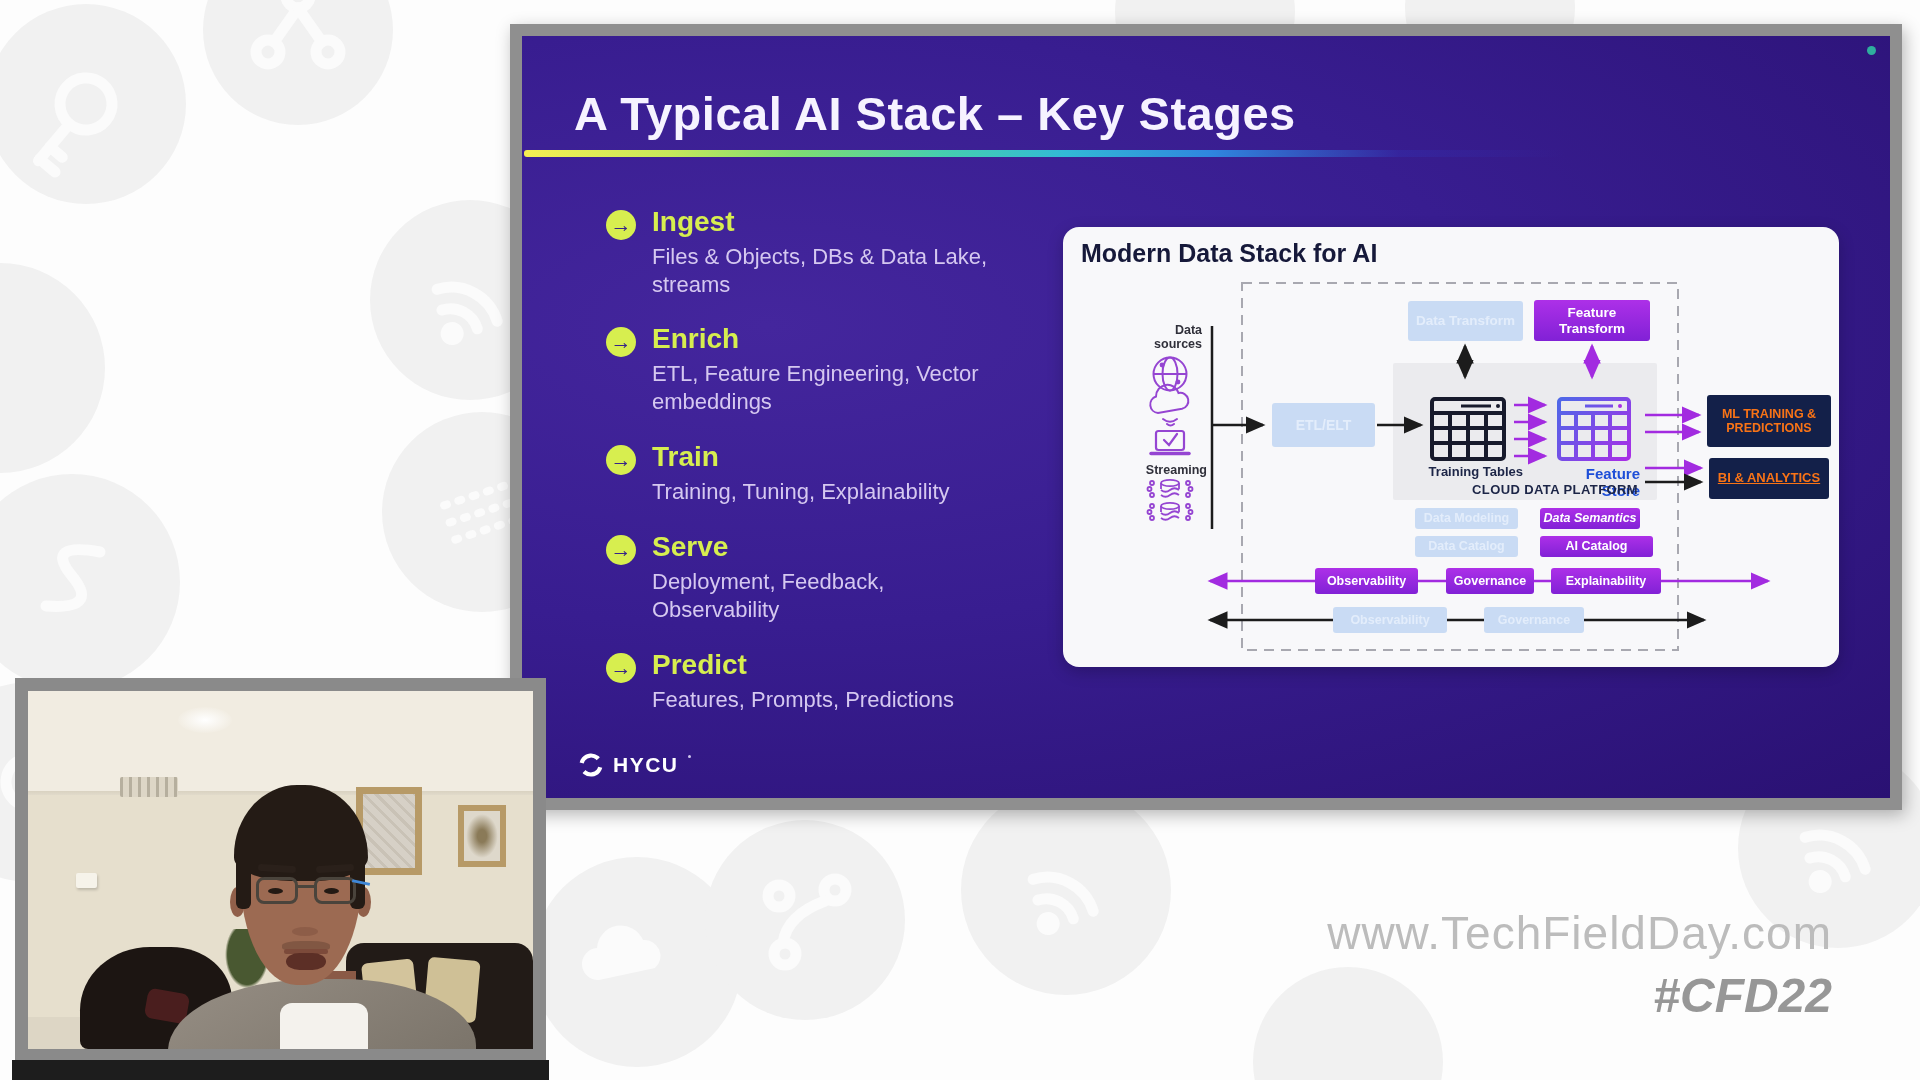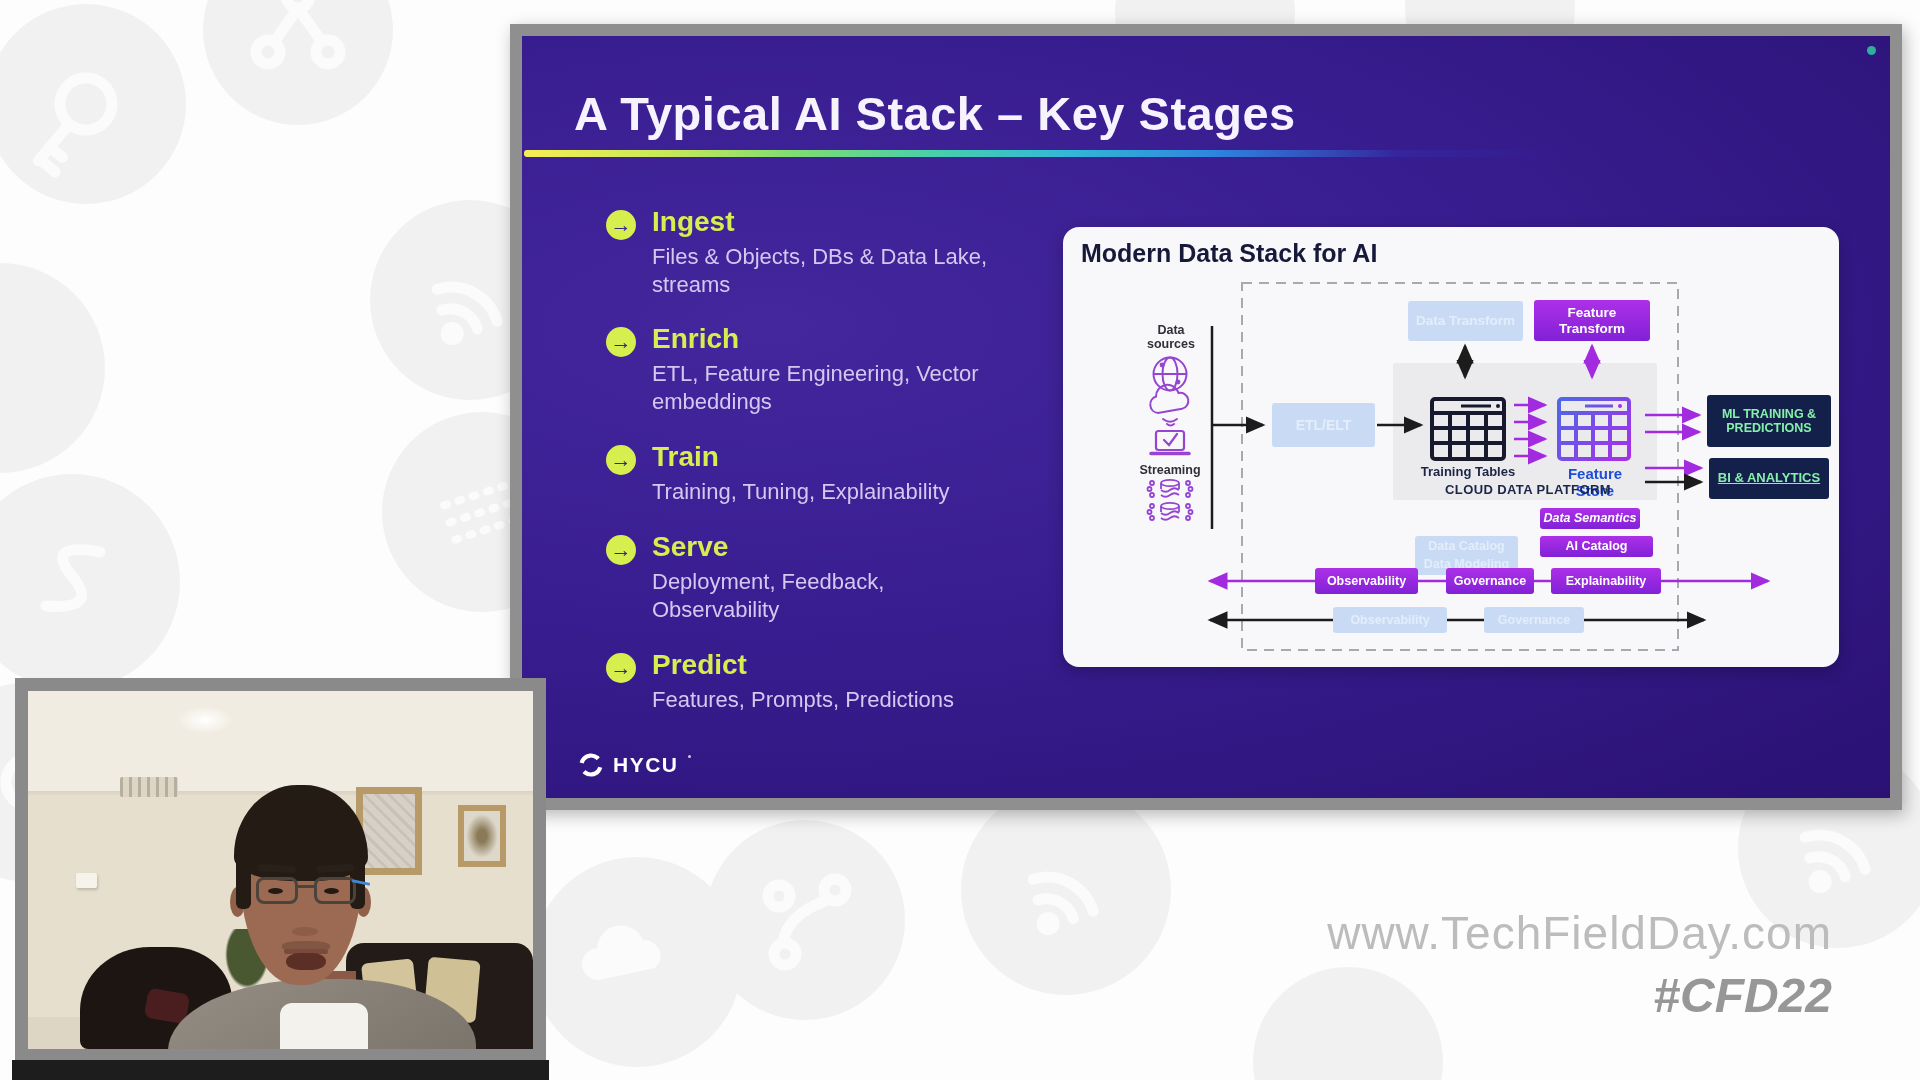--- a/index.html
+++ b/index.html
@@ -35,22 +35,22 @@
   
   #diagram-panel{left:541px;top:191px;width:776px;height:440px;background:#f8f8fa;
     border-radius:16px;box-shadow:0 5px 16px rgba(0,0,0,.22);}
   #diagram-title{left:18px;top:12px;font-size:25px;font-weight:800;color:#16193a;}
   #diagram-svg{left:0;top:0;width:776px;height:440px;}
 
   .dbox{position:absolute;display:flex;align-items:center;justify-content:center;
     text-align:center;font-weight:bold;border-radius:3px;line-height:1.15;}
   .blue{background:#c9dbf4;color:#e3edfb;}
   .purp{background:linear-gradient(180deg,#ad30e8,#8121d6);color:#fff;}
-  .navy{background:#132049;color:#86efac;}
-  .dlabel{position:absolute;font-weight:bold;text-align:center;line-height:1.15;}
+  .navy{background:#132049;color:#f97316;}
+  .dlabel{position:absolute;font-weight:bold;text-align:right;line-height:1.15;}
 
   
   #webcam{left:15px;top:678px;width:531px;height:384px;border:13px solid #8a8a8a;
     box-sizing:border-box;background:#e9e3d6;overflow:hidden;}
   #webcam .abs{position:absolute;}
   #wc-ceiling{left:0;top:0;width:505px;height:104px;background:#f1ece1;}
   #wc-light{left:150px;top:16px;width:54px;height:26px;border-radius:50%;
     background:radial-gradient(#ffffff,#f1ece1 75%);}
   #wc-soffit{left:0;top:100px;width:505px;height:9px;background:linear-gradient(#d9d2c1,#ebe5d6);}
   #wc-wall{left:0;top:104px;width:505px;height:230px;background:#e6dfcd;}
@@ -355,21 +355,21 @@
         <div class="dbox blue" style="left:345px;top:74px;width:115px;height:40px;font-size:13.5px;">Data Transform</div>
         <div class="dbox purp" style="left:471px;top:73px;width:116px;height:41px;font-size:13.5px;padding:0 14px;box-sizing:border-box;">Feature Transform</div>
 
         <div class="dlabel" style="left:350px;top:238px;width:110px;font-size:13px;color:#1c2547;">Training Tables</div>
         <div class="dlabel" style="left:487px;top:238px;width:90px;font-size:15px;color:#1d4ed8;">Feature Store</div>
         <div class="dlabel" style="left:355px;top:256px;width:220px;font-size:13px;color:#1c2547;letter-spacing:.4px;">CLOUD DATA PLATFORM</div>
 
         <div class="dbox navy" style="left:644px;top:168px;width:124px;height:52px;font-size:12.5px;padding:0 10px;box-sizing:border-box;">ML TRAINING &amp; PREDICTIONS</div>
         <div class="dbox navy" style="left:646px;top:231px;width:120px;height:41px;font-size:13px;text-decoration:underline;">BI &amp; ANALYTICS</div>
 
-        <div class="dbox blue" style="left:352px;top:281px;width:103px;height:21px;font-size:12.5px;margin-top:46px;">Data Modeling</div>
+        <div class="dbox blue" style="left:352px;top:281px;width:103px;height:21px;font-size:12.5px;">Data Modeling</div>
         <div class="dbox purp" style="left:477px;top:281px;width:100px;height:21px;font-size:12.5px;font-style:italic;">Data Semantics</div>
         <div class="dbox blue" style="left:352px;top:309px;width:103px;height:21px;font-size:12.5px;">Data Catalog</div>
         <div class="dbox purp" style="left:477px;top:309px;width:113px;height:21px;font-size:12.5px;">AI Catalog</div>
 
         <div class="dbox purp" style="left:252px;top:341px;width:103px;height:26px;font-size:12.5px;">Observability</div>
         <div class="dbox purp" style="left:383px;top:341px;width:88px;height:26px;font-size:12.5px;">Governance</div>
         <div class="dbox purp" style="left:488px;top:341px;width:110px;height:26px;font-size:12.5px;">Explainability</div>
 
         <div class="dbox blue" style="left:270px;top:380px;width:114px;height:26px;font-size:12.5px;">Observability</div>
         <div class="dbox blue" style="left:421px;top:380px;width:100px;height:26px;font-size:12.5px;">Governance</div>

